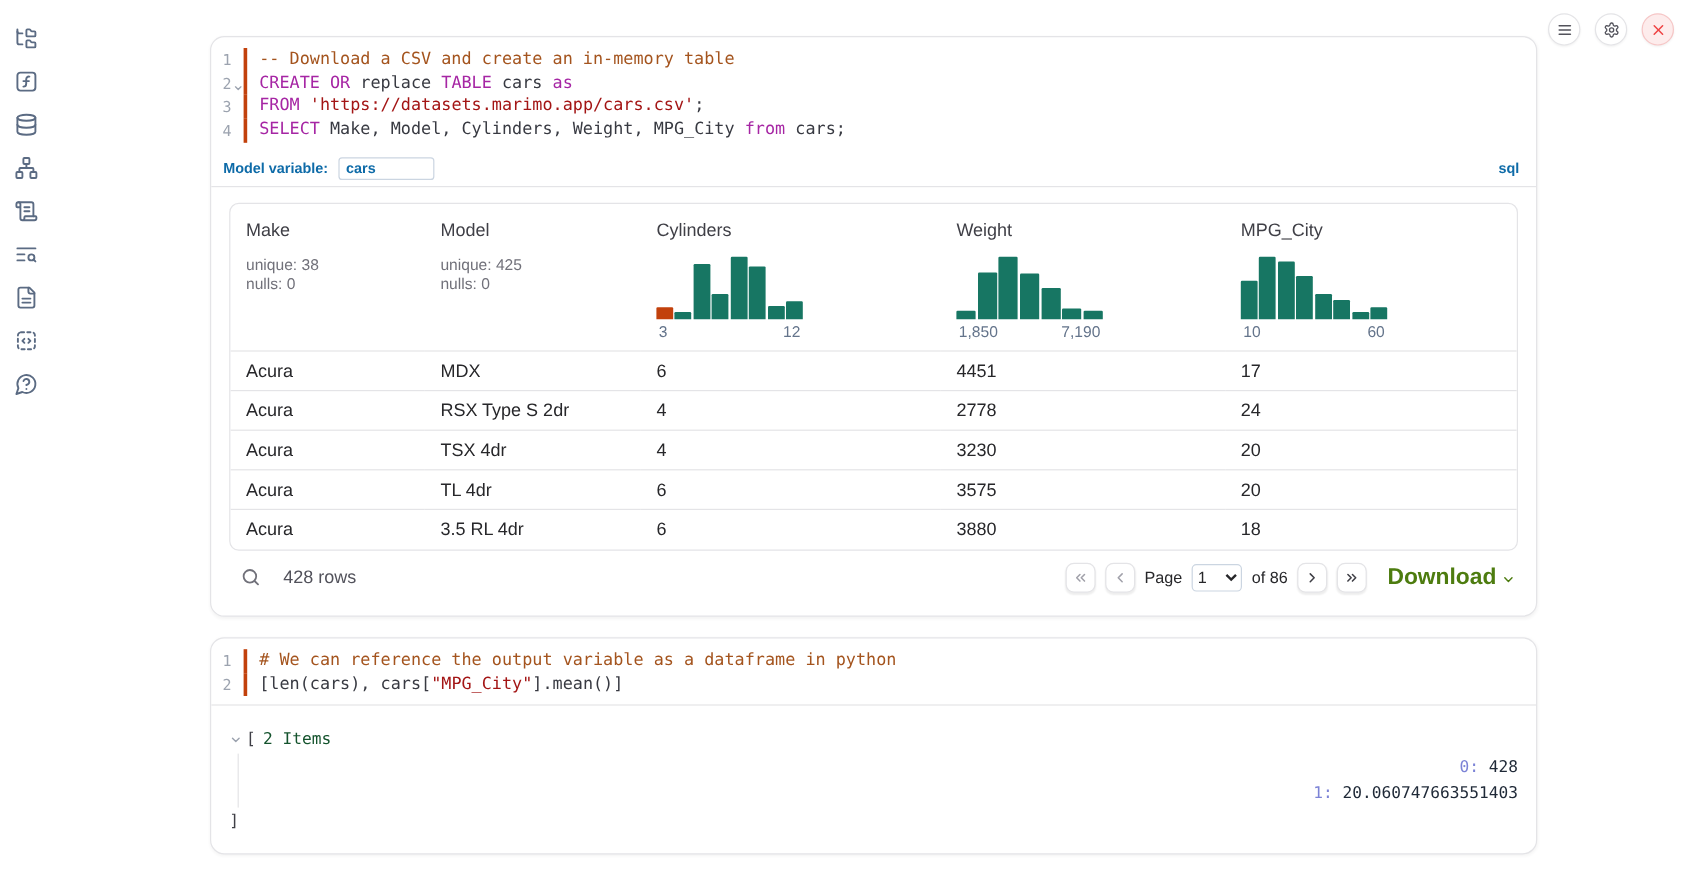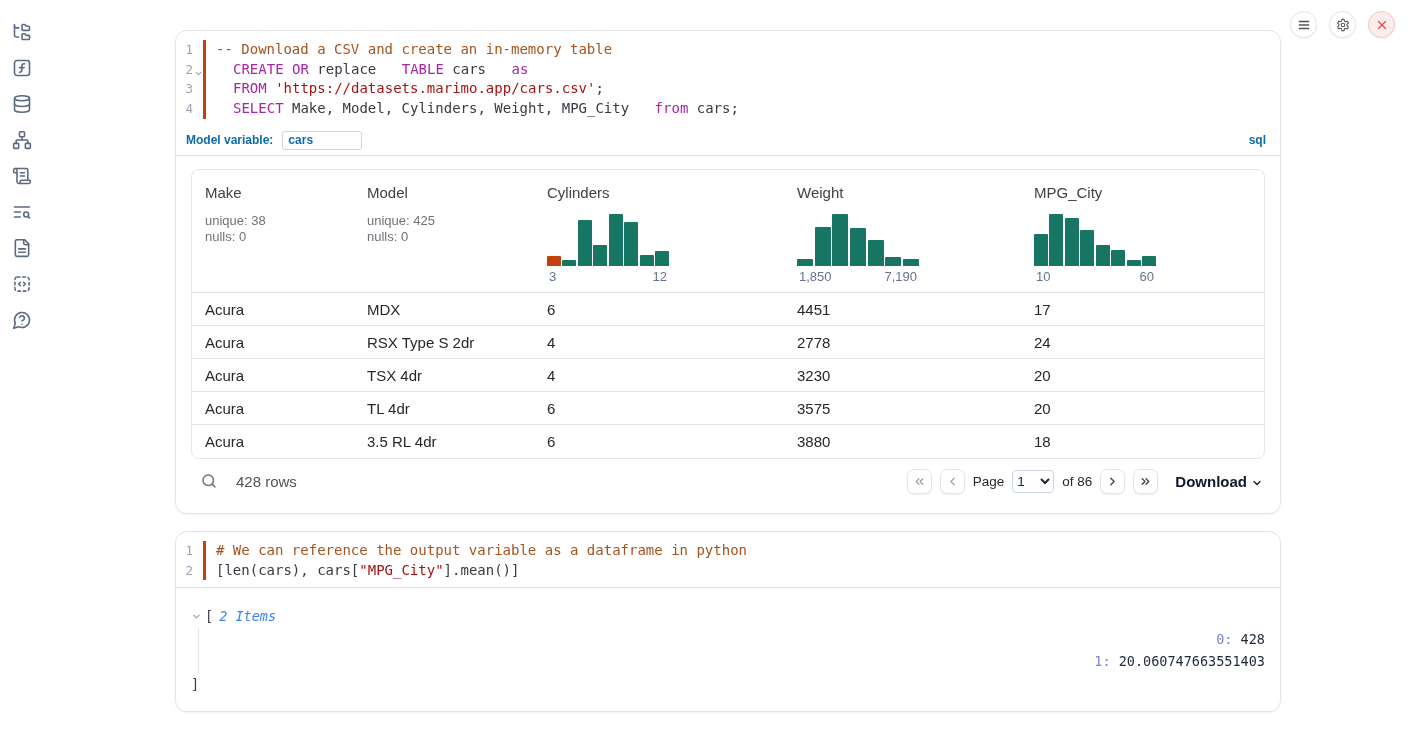--- a/index.html
+++ b/index.html
@@ -30,21 +30,21 @@
 
   
   .code-block { padding:9px 0 7px 0; font-family:"DejaVu Sans Mono", monospace;
     font-size:14px; line-height:19.7px; }
   .code-line { display:flex; white-space:pre; }
   .gutter { width:27px; flex:0 0 27px; position:relative; color:#9ca3af;
     font-size:12.5px; text-align:right; padding-right:10px; user-select:none; }
   .gutter .fold { position:absolute; right:0; top:4px; color:#9ca3af; }
   .gutter .fold svg { width:9px; height:9px; }
   .code-text { border-left:3px solid #c2410c; padding-left:10px; color:#383a42; }
-  .tok-kw  { color:#a626a4;margin-left:17px; }
+  .tok-kw  { color:#a626a4; }
   .tok-str { color:#a31515; }
   .tok-com { color:#a4541e; }
   .tok-pl  { color:#383a42; }
 
   
   .outvar-row { height:30px; display:flex; align-items:center; gap:9px;
     padding:0 14px 0 10px; border-bottom:1px solid #e4e4e7; }
   .outvar-label { font-size:12px; font-weight:bold; color:#0e6ba8; }
   .outvar-input { width:80px; height:19px; border:1px solid #cbd5e1; border-radius:3px;
     font-size:12px; font-weight:bold; color:#0e6ba8; padding:0 5px;
@@ -77,36 +77,36 @@
   .pg-btn { width:25px; height:25px; border:1px solid #e4e4e7; border-radius:7px;
     background:#fff; box-shadow:0 1px 1.5px rgba(0,0,0,.07); cursor:pointer;
     display:flex; align-items:center; justify-content:center; color:#3f3f46; }
   .pg-btn svg { width:13px; height:13px; }
   .pg-btn.disabled { color:#a1a1aa; }
   .pg-text { font-size:13.5px; color:#27272a; }
   .page-select { height:23px; width:42px; border:1px solid #cbd5e1; border-radius:4px;
     font-size:13.5px; color:#27272a; background:#fff;
     font-family:"Liberation Sans", sans-serif; }
   .download-link { margin-left:17px; display:flex; align-items:center; gap:4px;
-    border:none; background:transparent; color:#0f172a; font-size:15px;
+    border:none; background:transparent; color:#4d7c0f; font-size:19px;
     font-weight:600; cursor:pointer; font-family:"Liberation Sans", sans-serif; }
   .download-link svg { width:12px; height:12px; margin-top:2px; }
 
   
   .py-divider { border-bottom:1px solid #e4e4e7; }
   .tree-output { padding:17px 15px 16px 15px;
     font-family:"DejaVu Sans Mono", monospace; font-size:13.5px; color:#1f2937;
     line-height:22.4px; }
   .tree-head { display:flex; align-items:center; }
   .tree-chevron { border:none; background:transparent; padding:0; color:#9ca3af;
     cursor:pointer; width:12px; height:12px; margin-right:2px;
     display:flex; align-items:center; }
   .tree-chevron svg { width:11px; height:11px; }
   .bracket { color:#3f3f46; }
-  .tree-items-label { color:#3b82f6; font-style:italic; margin-left:6px; }
+  .tree-items-label { color:#14532d; margin-left:6px; }
   .tree-items { margin-left:7px; border-left:1px solid #e4e4e7; padding-left:13px;text-align:right; }
   .tree-key { color:#7c83d6; }
   .tree-val { color:#1f2937; }
 </style>
 </head>
 <body>
 
 <aside class="sidebar">
   <button class="sb-btn">
     <svg viewBox="0 0 24 24" fill="none" stroke="currentColor" stroke-width="1.9" stroke-linecap="round" stroke-linejoin="round">

